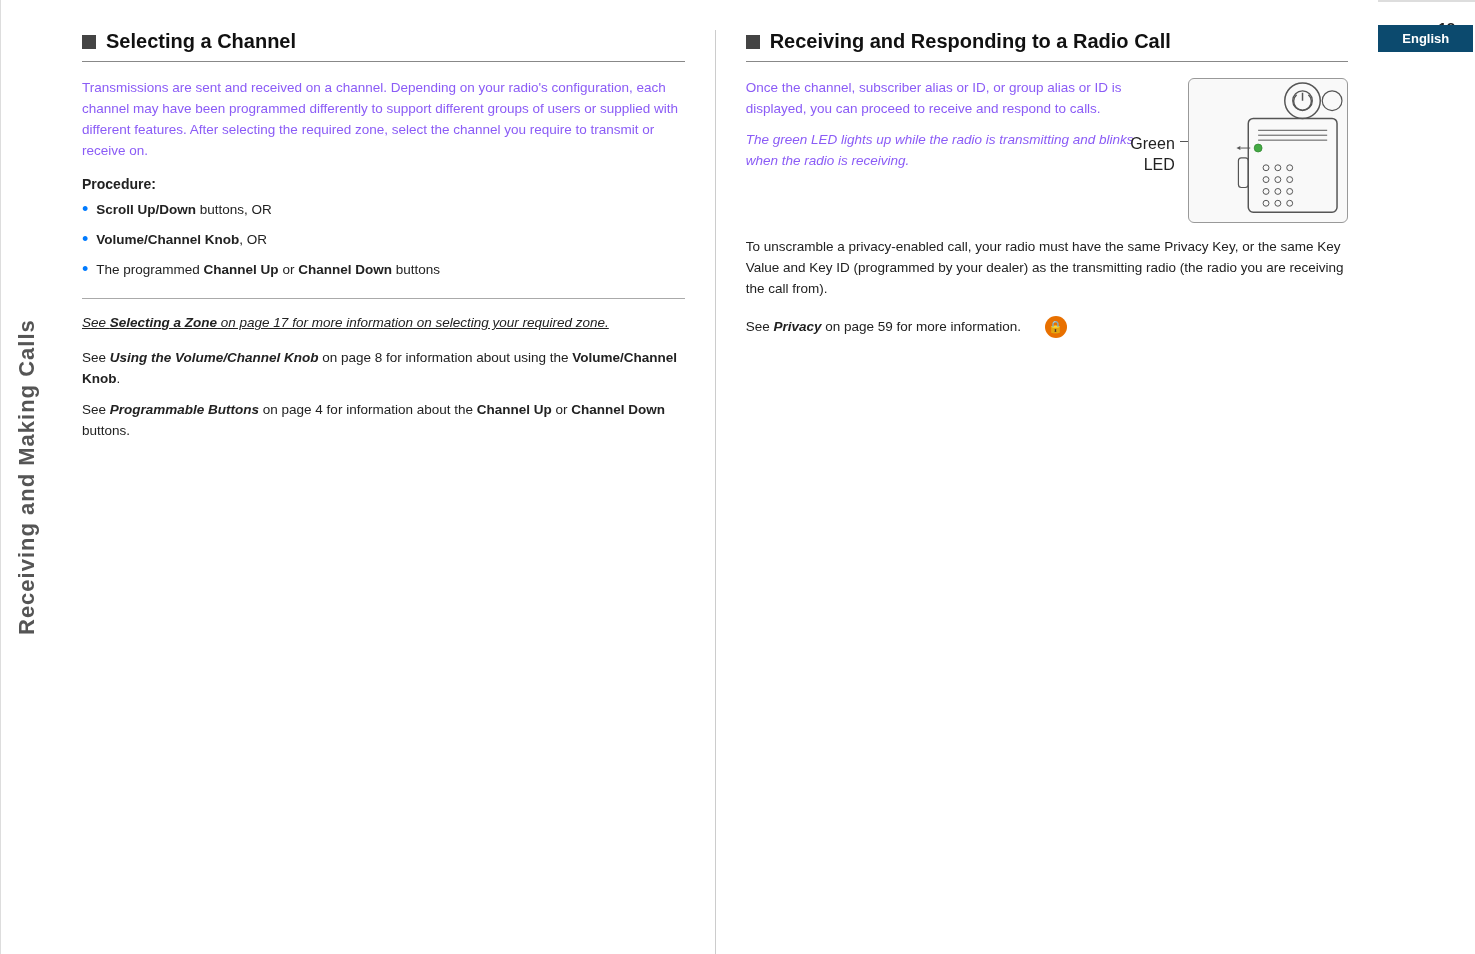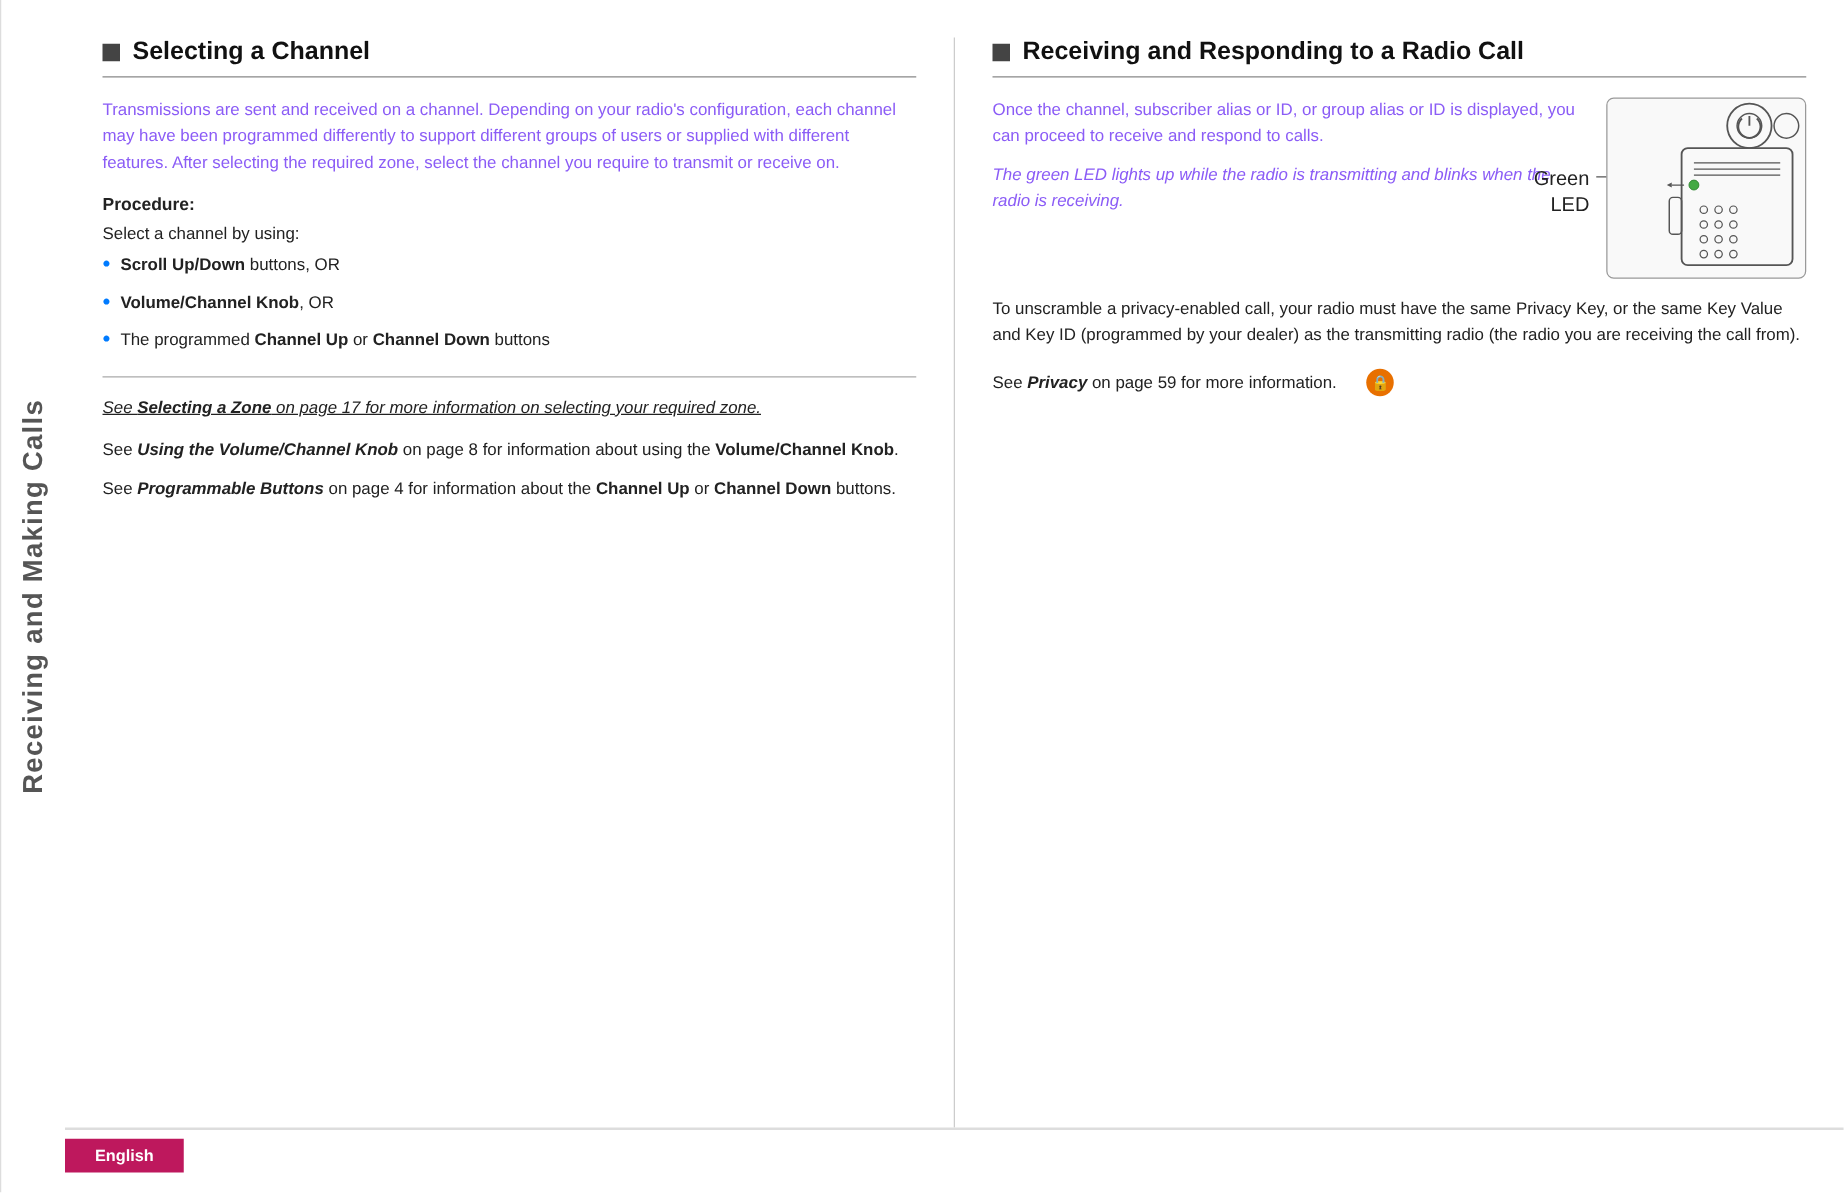--- a/index.html
+++ b/index.html
@@ -33,21 +33,20 @@
       justify-content: center;
       padding: 20px 10px;
       width: 52px;
       border-right: 1px solid #ddd;
       letter-spacing: 1px;
     }
 
     .main-content {
       flex: 1;
       display: flex;
-      flex-direction: column;
       padding: 0;
     }
 
     .two-col {
       display: flex;
       flex: 1;
       padding-top: 30px;
     }
 
     .left-col {
@@ -216,27 +215,27 @@
     }
 
     .page-number {
       font-size: 15px;
       font-weight: bold;
       color: #222;
       padding-left: 40px;
     }
 
     .english-tab {
-      background: #be185d;
+      background: #0c4a6e;
       color: #fff;
       font-size: 13px;
       font-weight: bold;
       padding: 6px 24px;
       position: absolute;
-      bottom: 16px;
+      bottom: 0;
       left: 0;
     }
   </style>
 </head>
 <body>
 
 <div class="page-container">
 
   <div class="vertical-label">
     <span>Receiving and Making Calls</span>
@@ -249,21 +248,20 @@
 
         <div class="section-header">
           <div class="section-header-icon"></div>
           <span class="section-title">Selecting a Channel</span>
         </div>
         <hr class="section-divider">
 
         <p class="body-text">Transmissions are sent and received on a channel. Depending on your radio's configuration, each channel may have been programmed differently to support different groups of users or supplied with different features. After selecting the required zone, select the channel you require to transmit or receive on.</p>
 
         <p class="procedure-label">Procedure:</p>
-        <p class="intro-text">Select a channel by using:</p>
 
         <ul class="bullet-list">
           <li>
             <span class="bullet-dot">•</span>
             <span><span class="bold">Scroll Up/Down</span> buttons, OR</span>
           </li>
           <li>
             <span class="bullet-dot">•</span>
             <span><span class="bold">Volume/Channel Knob</span>, OR</span>
           </li>

